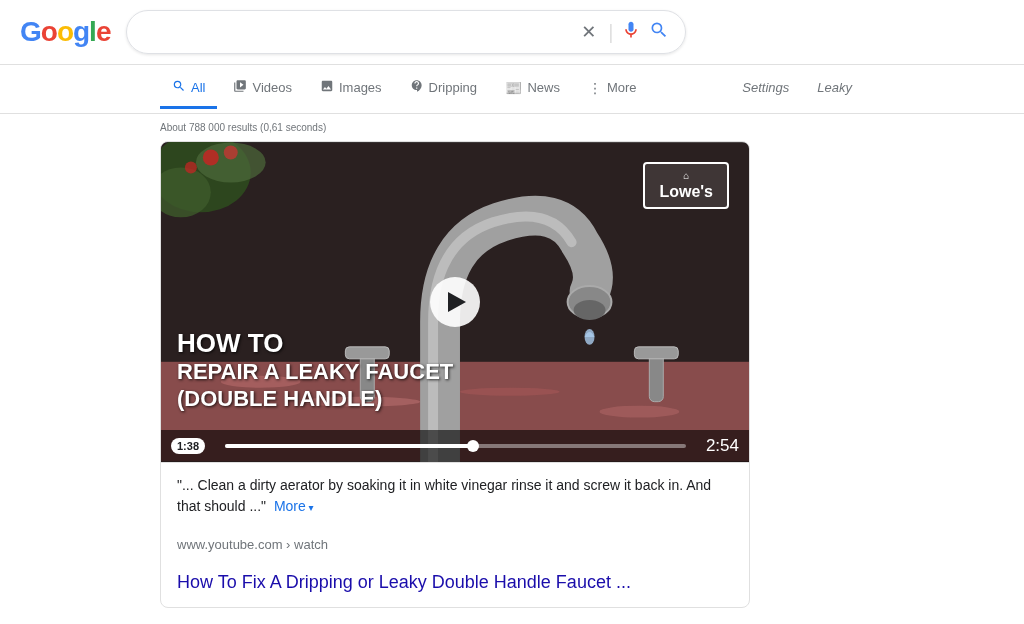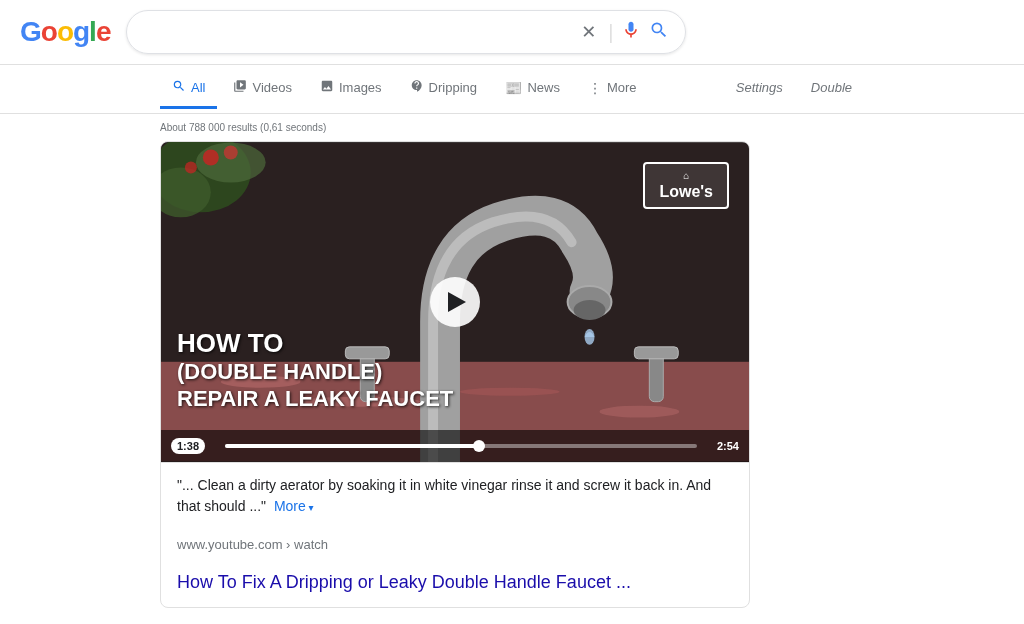--- a/index.html
+++ b/index.html
@@ -226,22 +226,21 @@
     .time-badge {
       background: #fff;
       color: #202124;
       font-size: 11px;
       padding: 2px 6px;
       border-radius: 10px;
       font-weight: bold;
     }
     .duration {
       color: #fff;
-      font-size: 11px;
-      font-weight: bold;
+      font-size: 17px;
     }
 
     
     .snippet {
       padding: 12px 16px;
       font-size: 14px;
       color: #202124;
       background: #fff;
       line-height: 1.5;
       border-top: 1px solid #e0e0e0;
@@ -347,21 +346,21 @@
   <div class="nav-tab">
     <span class="tab-icon">⋮</span>
     <span>More</span>
   </div>
 
   <div class="nav-right">
     <div class="nav-tab">
       <span>Settings</span>
     </div>
     <div class="nav-tab">
-      <span>Double</span>
+      <span>Leaky</span>
     </div>
   </div>
 </div>
 
 <div class="result-count">
   <span>About 788 000 results (0,61 seconds)</span>
 </div>
 
 <div class="main-content">
   <div class="video-card">
@@ -408,22 +407,22 @@
         <span class="house-icon">⌂</span>
         <span>Lowe's</span>
       </div>
 
       <div class="play-button">
         <div class="play-triangle"></div>
       </div>
 
       <div class="video-title-overlay">
         <div class="line1">HOW TO</div>
+        <div>REPAIR A LEAKY FAUCET</div>
         <div>(DOUBLE HANDLE)</div>
-        <div>REPAIR A LEAKY FAUCET</div>
       </div>
 
       <div class="video-progress-bar">
         <span class="time-badge">1:38</span>
         <div class="progress-track">
           <div class="progress-fill">
             <div class="progress-thumb"></div>
           </div>
         </div>
         <span class="duration">2:54</span>

